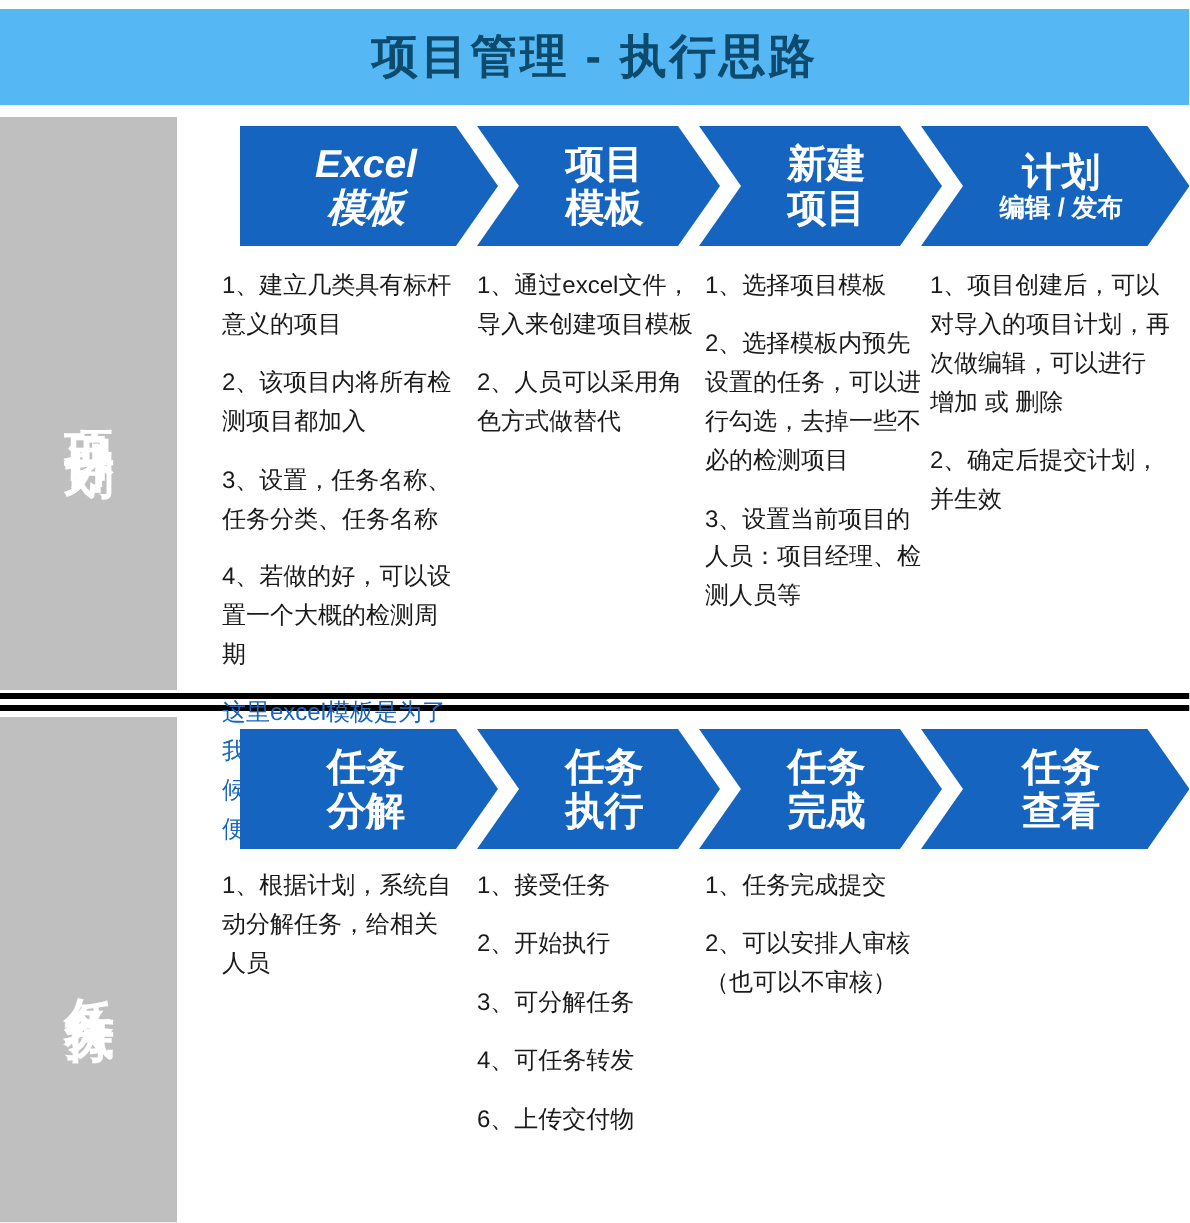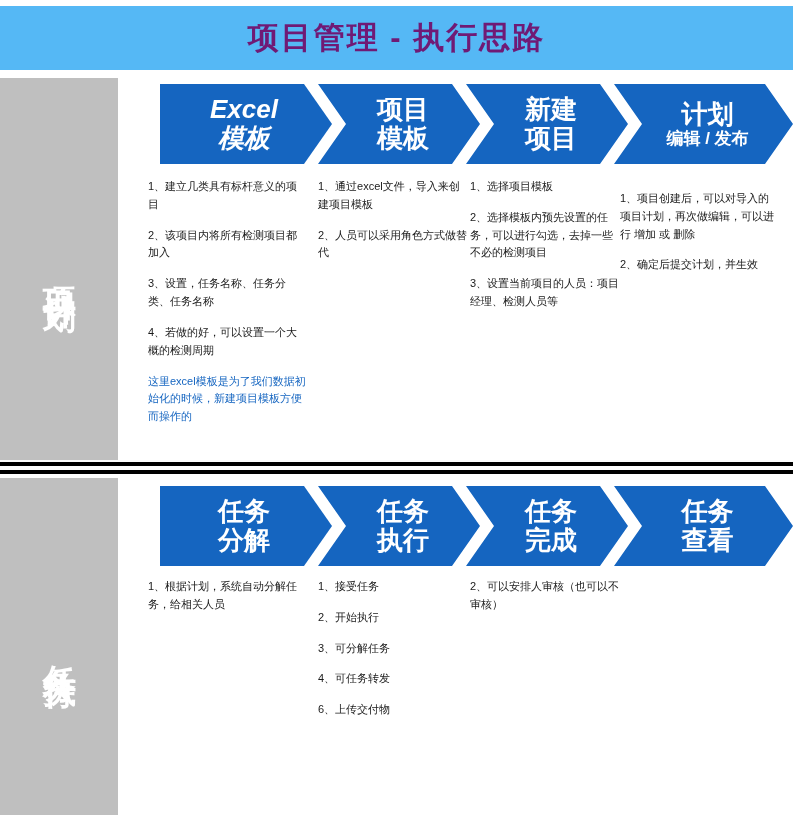--- a/index.html
+++ b/index.html
@@ -24,21 +24,21 @@
     left: 0;
     top: 6px;
     width: 793px;
     height: 64px;
     background: #55b8f5;
     display: flex;
     align-items: center;
     justify-content: center;
   }
   .title-text {
-    color: #701a75;
+    color: #0c4a6e;
     font-size: 31px;
     font-weight: bold;
     letter-spacing: 2px;
   }
 
   
   .rail {
     position: absolute;
     left: 0;
     width: 118px;
@@ -94,21 +94,21 @@
     clip-path: polygon(0 0, calc(100% - 28px) 0, 100% 50%, calc(100% - 28px) 100%, 0 100%);
     padding-left: 10px;
   }
   .chev .l1 { font-size: 26px; font-weight: bold; line-height: 1.12; }
   .chev .l2 { font-size: 26px; font-weight: bold; line-height: 1.12; }
   .chev .l2.small { font-size: 17px; font-weight: bold; }
 
   
   .col {
     position: absolute;
-    font-size: 11px;
+    font-size: 16px;
     color: #1a1a1a;
     line-height: 1.62;
   }
   .col p { margin: 0 0 13px 0; }
   .col p.note { color: #1565c0; margin-top: 4px; }
   .col p:last-child { margin-bottom: 0; }
   .col .spacer-note { margin-top: 26px; }
 </style>
 </head>
 <body>
@@ -166,21 +166,21 @@
     <p>1、通过excel文件，导入来创建项目模板</p>
     <p>2、人员可以采用角色方式做替代</p>
   </div>
 
   <div class="col" style="left:470px; top:178px; width:150px;">
     <p>1、选择项目模板</p>
     <p>2、选择模板内预先设置的任务，可以进行勾选，去掉一些不必的检测项目</p>
     <p>3、设置当前项目的人员：项目经理、检测人员等</p>
   </div>
 
-  <div class="col" style="left:620px; top:178px; width:160px;margin-top:12px;">
+  <div class="col" style="left:620px; top:178px; width:160px;">
     <p>1、项目创建后，可以对导入的项目计划，再次做编辑，可以进行 增加 或 删除</p>
     <p>2、确定后提交计划，并生效</p>
   </div>
 
 
   <div class="chev first" style="left:160px; top:486px; width:172px;">
     <div class="l1">任务</div>
     <div class="l2">分解</div>
   </div>
 
@@ -205,19 +205,20 @@
 
   <div class="col" style="left:318px; top:578px; width:150px;">
     <p>1、接受任务</p>
     <p>2、开始执行</p>
     <p>3、可分解任务</p>
     <p>4、可任务转发</p>
     <p>6、上传交付物</p>
   </div>
 
   <div class="col" style="left:470px; top:578px; width:150px;">
+    <p>1、任务完成提交</p>
     <p>2、可以安排人审核（也可以不审核）</p>
   </div>
 
   <div class="col" style="left:620px; top:578px; width:160px;">
   </div>
 
 </div>
 
 </body></html>

